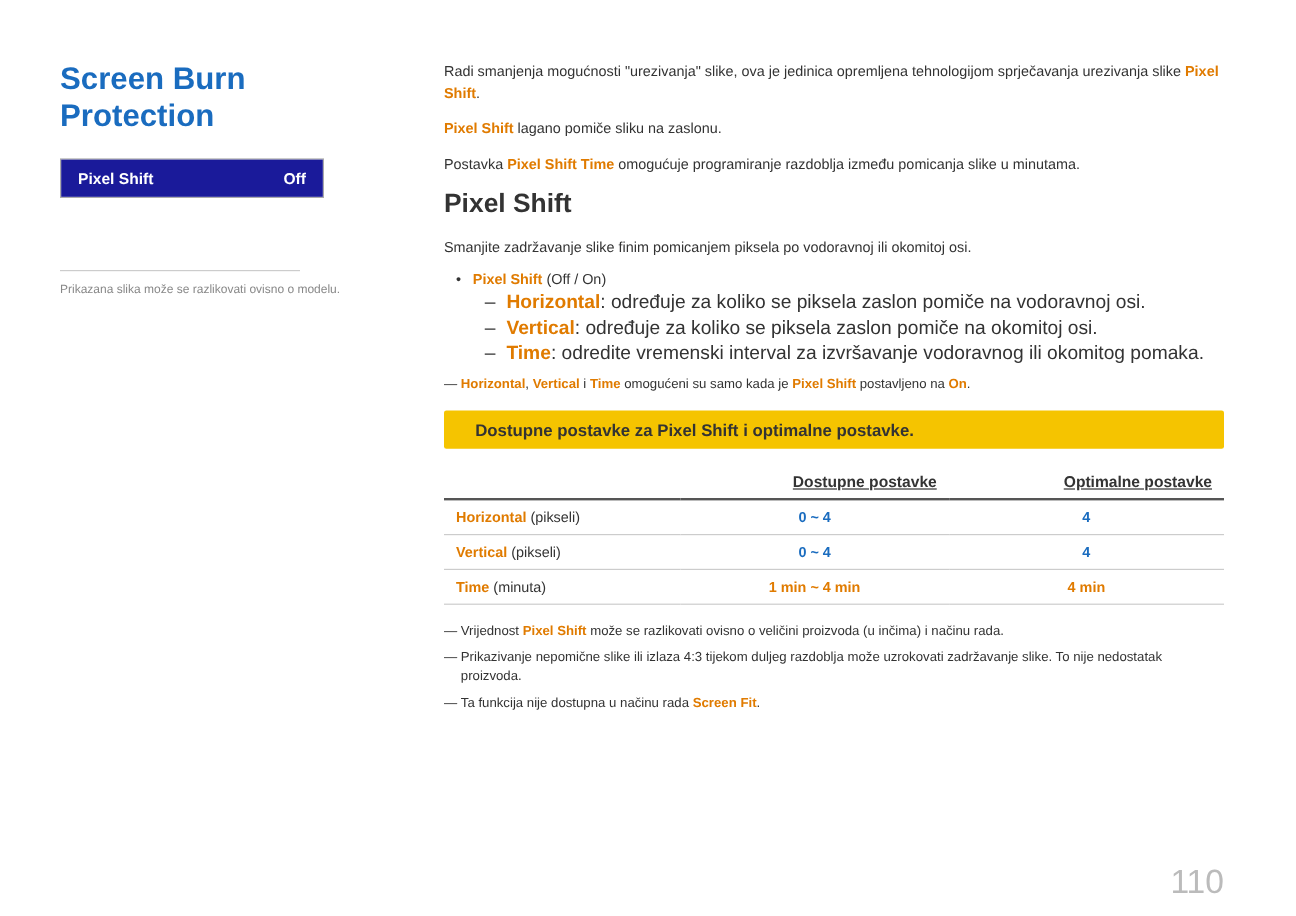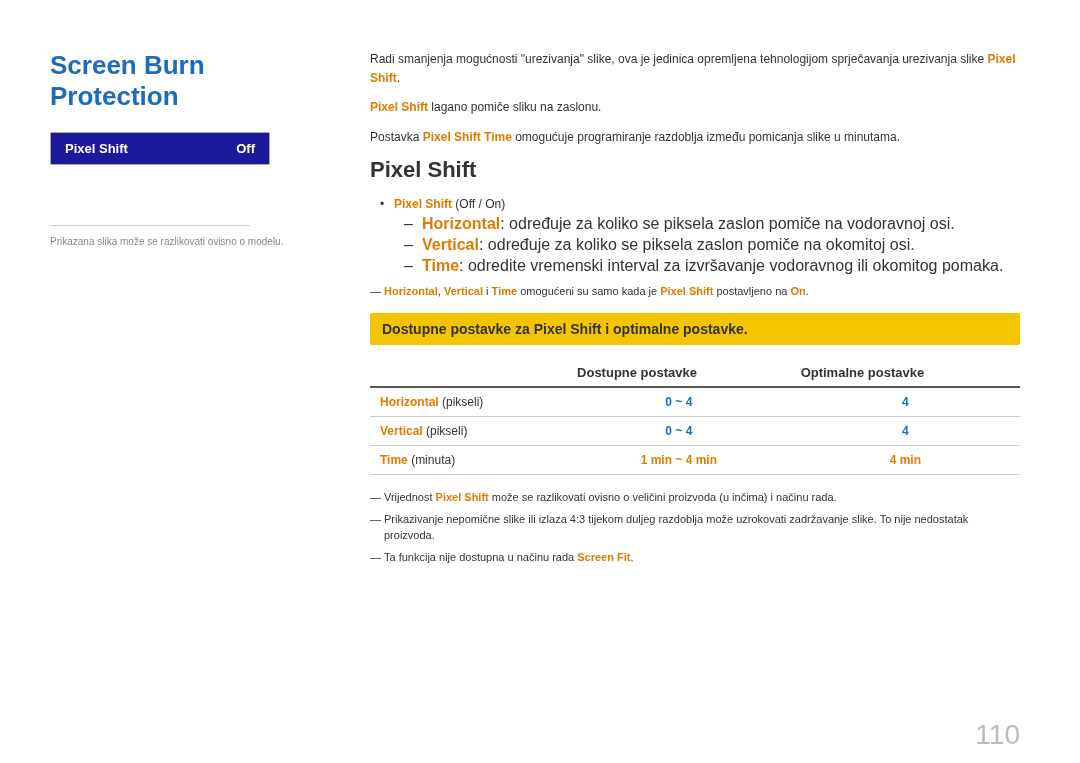--- a/index.html
+++ b/index.html
@@ -150,21 +150,21 @@
       content: '—';
       position: absolute;
       left: 0;
     }
 
     .callout-box {
       background: #f5c400;
       color: #333;
       font-weight: bold;
       font-size: 14px;
-      padding: 8px 12px;
+      padding: 8px 26px;
       margin: 14px 0;
       border-radius: 2px;
     }
 
     .data-table {
       width: 100%;
       border-collapse: collapse;
       margin-bottom: 14px;
     }
 
@@ -174,21 +174,22 @@
 
     .data-table thead th {
       font-size: 13px;
       font-weight: bold;
       color: #333;
       padding: 6px 10px;
       text-align: left;
     }
 
     .data-table thead th:not(:first-child) {
-      text-align: left;
+      text-align: right;
+      text-decoration: underline;
     }
 
     .data-table tbody tr {
       border-bottom: 1px solid #ccc;
     }
 
     .data-table tbody td {
       padding: 7px 10px;
       font-size: 12px;
       color: #333;
@@ -266,20 +267,23 @@
     </p>
     <p class="intro-text">
       <span class="highlight-orange">Pixel Shift</span> lagano pomiče sliku na zaslonu.
     </p>
     <p class="intro-text">
       Postavka <span class="highlight-orange">Pixel Shift Time</span> omogućuje programiranje razdoblja između pomicanja slike u minutama.
     </p>
 
     <h2 class="section-title">Pixel Shift</h2>
 
+    <p class="intro-text">
+      Smanjite zadržavanje slike finim pomicanjem piksela po vodoravnoj ili okomitoj osi.
+    </p>
 
     <ul class="bullet-list">
       <li>
         <span class="highlight-orange">Pixel Shift</span> <span>(Off / On)</span>
         <ul class="sub-list">
           <li>
             <span class="highlight-orange">Horizontal</span><span>: određuje za koliko se piksela zaslon pomiče na vodoravnoj osi.</span>
           </li>
           <li>
             <span class="highlight-orange">Vertical</span><span>: određuje za koliko se piksela zaslon pomiče na okomitoj osi.</span>

